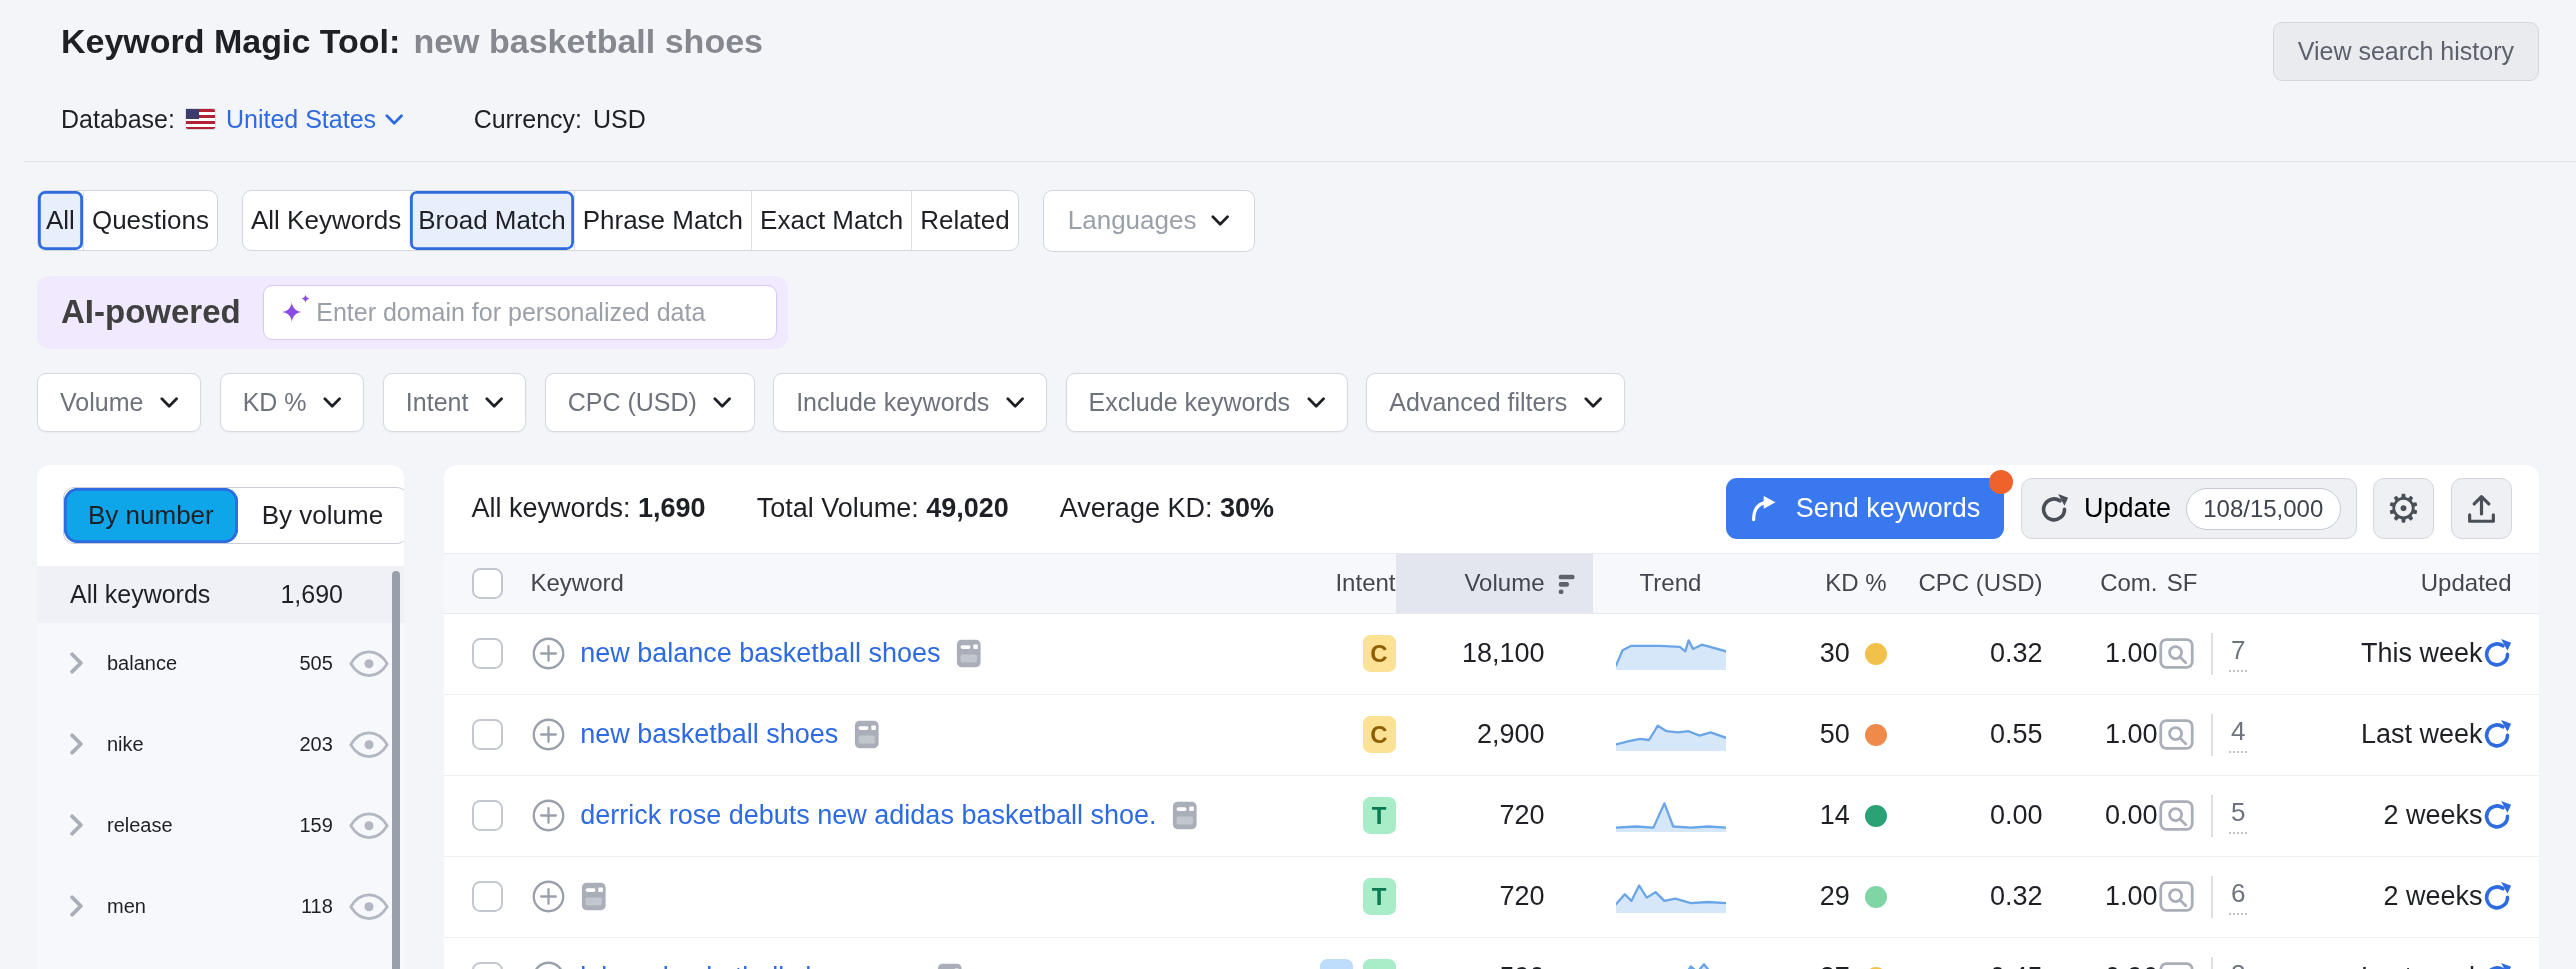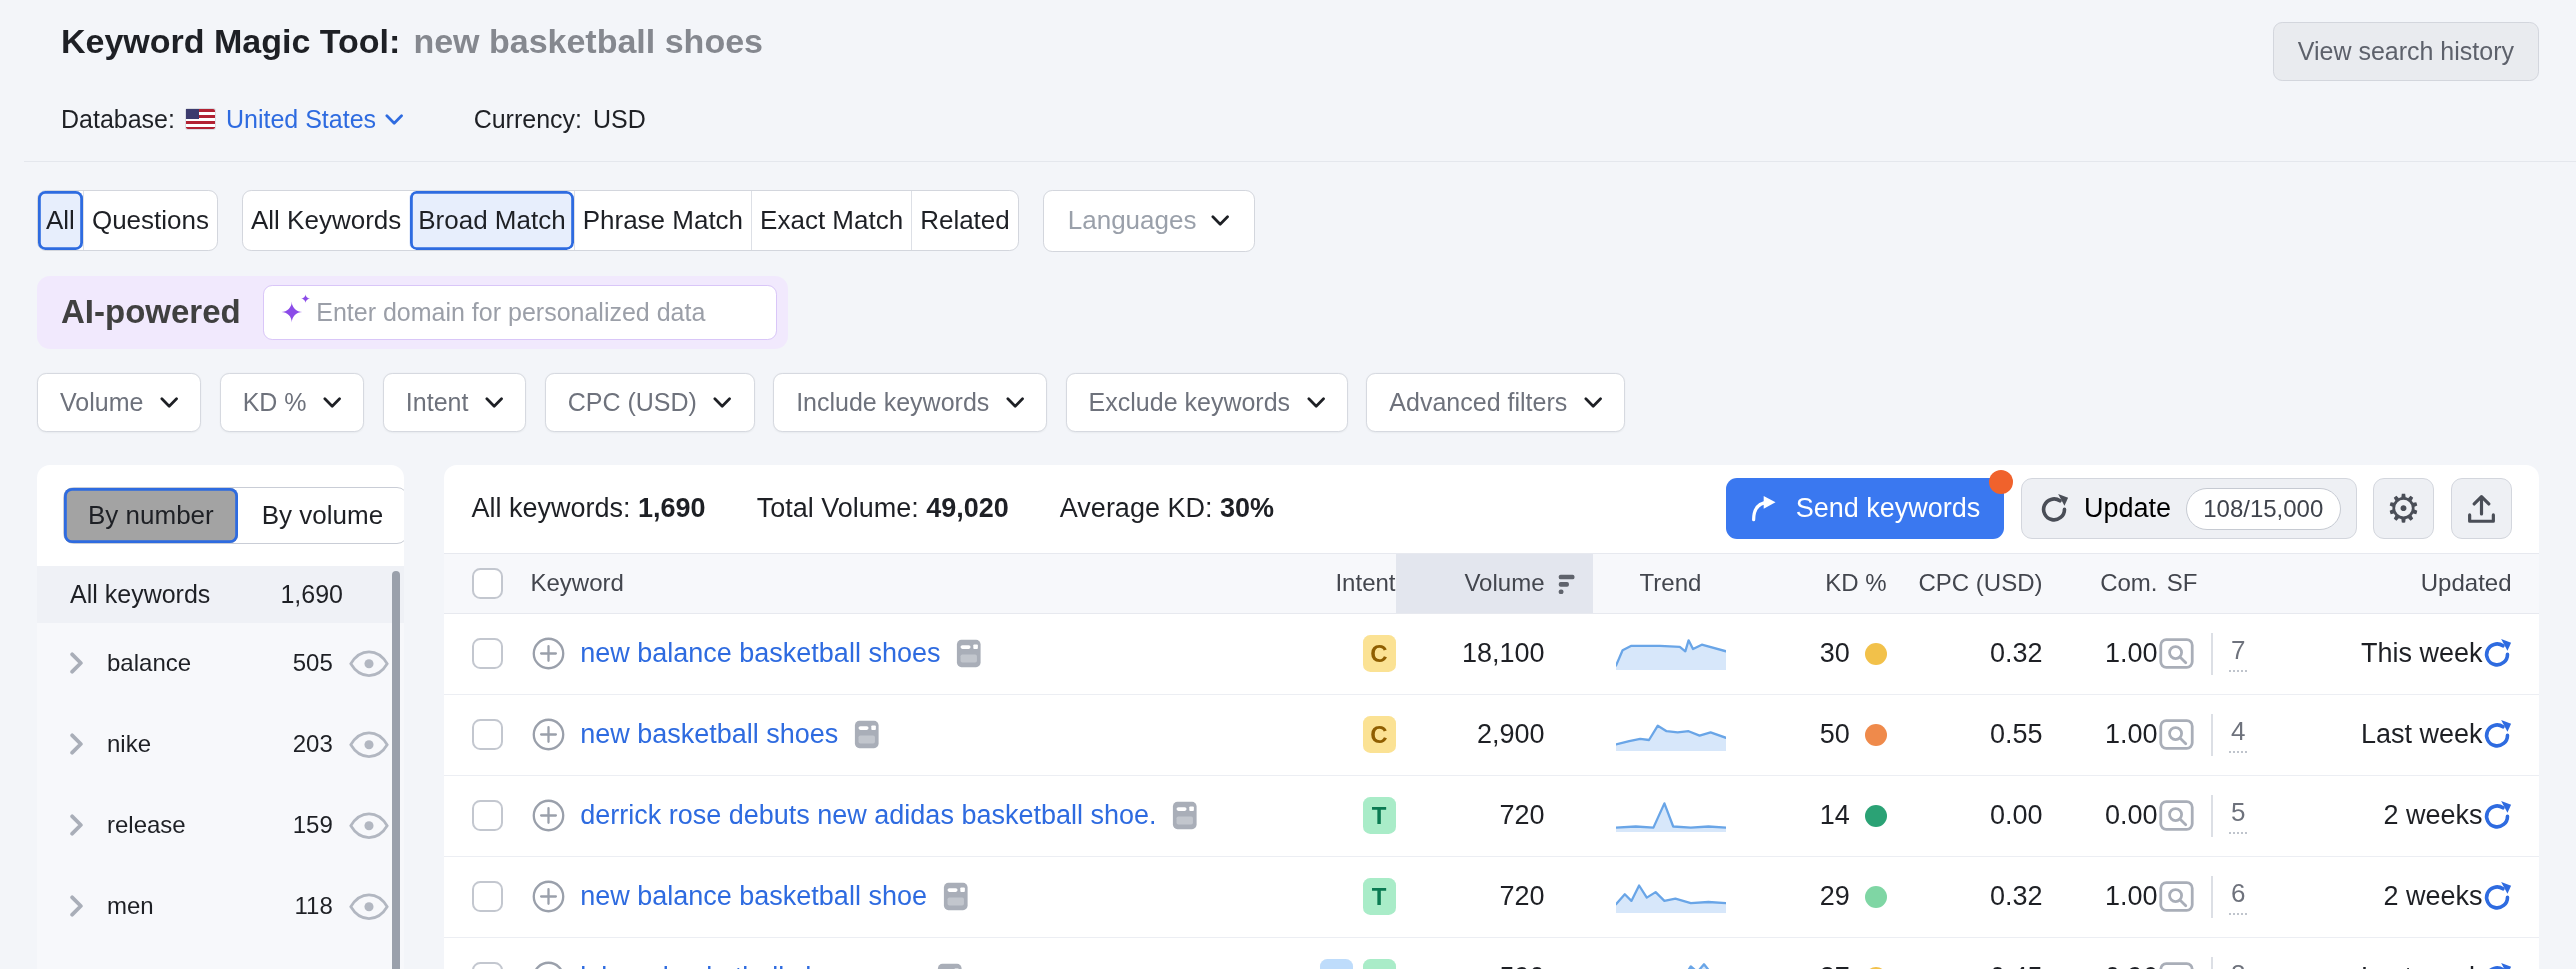--- a/index.html
+++ b/index.html
@@ -49,25 +49,25 @@
     border-radius:9.2px; height:59px; padding:0 22px; font-size:25px; color:#6e727c; cursor:pointer;
     box-shadow:0 0.9px 1.8px rgba(27,31,38,.05); }
 
   
   .main { margin:33px 37px 0; display:flex; gap:40px; height:556px; }
 
   .sidebar { width:367px; background:#fff; border-radius:13px 13px 0 0; position:relative; overflow:hidden; flex:none; }
   .toggle-wrap { padding:22px 26px; }
   .toggle { display:flex; border:1.8px solid #c9cdd6; border-radius:11px; width:max-content; background:#fff; }
   .toggle-btn { height:55px; line-height:55px; padding:0 24px; font-size:26px; cursor:pointer; white-space:nowrap; }
-  .toggle-btn.selected { background:#a3a3a3; box-shadow:inset 0 0 0 2.8px #2e6be0; border-radius:8px; }
+  .toggle-btn.selected { background:#0ea5e9; box-shadow:inset 0 0 0 2.8px #2e6be0; border-radius:14px; }
   .side-head { display:flex; justify-content:space-between; align-items:center; height:57px;
     padding:0 61px 0 33px; font-size:25px; background:#eff1f6; }
   .side-list { background:#f7f8fb; height:100%; }
-  .side-item { display:flex; align-items:center; height:81px; padding:0 14.7px 0 33px; font-size:24px; }
+  .side-item { display:flex; align-items:center; height:81px; padding:0 14.7px 0 33px; font-size:20px; }
   .side-item .lbl { margin-left:24px; }
   .side-item .spacer { flex:1; }
   .side-item .cnt { margin-right:16.5px; }
   .scroll-thumb { position:absolute; right:3.7px; top:106px; width:8.3px; height:446px;
     background:#9aa0ab; border-radius:4.6px; }
 
   
   .table-card { flex:1; background:#fff; border-radius:13px 13px 0 0; overflow:hidden;
     display:flex; flex-direction:column; --cols:59px minmax(0,1fr) 119px 197px 156px 138px 156px 115px 138px 216px; }
   .stats-bar { height:88px; display:flex; align-items:center; padding:0 27.5px; flex:none; }
@@ -500,21 +500,20 @@
         </div>
         <div class="trow">
           <span class="cb"></span>
           <div class="kw-cell">
             <span class="icon-flex">
               <svg width="35" height="35" viewBox="0 0 38 38">
                 <circle cx="19" cy="19" r="16" fill="none" stroke="#9aa0ab" stroke-width="2.5"></circle>
                 <path d="M19 11v16M11 19h16" stroke="#9aa0ab" stroke-width="2.5" stroke-linecap="round"></path>
               </svg>
             </span>
-            <a class="kw-link" href="#">new balance basketball shoe</a>
             <span class="icon-flex">
               <svg width="27.5" height="31" viewBox="0 0 30 34">
                 <rect x="2" y="2" width="26" height="30" rx="5" fill="#a9aeb8"></rect>
                 <rect x="6" y="8" width="11" height="4" rx="2" fill="#fff"></rect>
                 <rect x="20" y="7" width="5" height="5" rx="1" fill="#fff"></rect>
                 <rect x="6" y="18" width="18" height="9" rx="2" fill="#c2c6cd"></rect>
               </svg>
             </span>
           </div>
           <div class="intent-cell">

